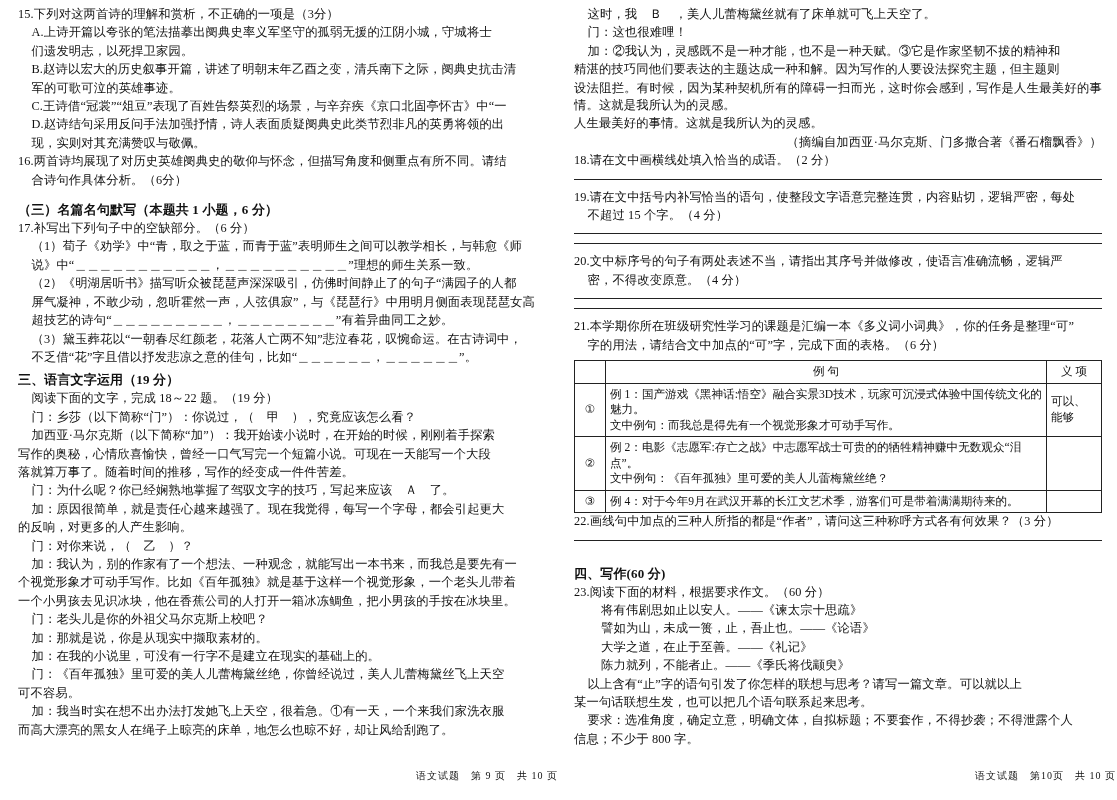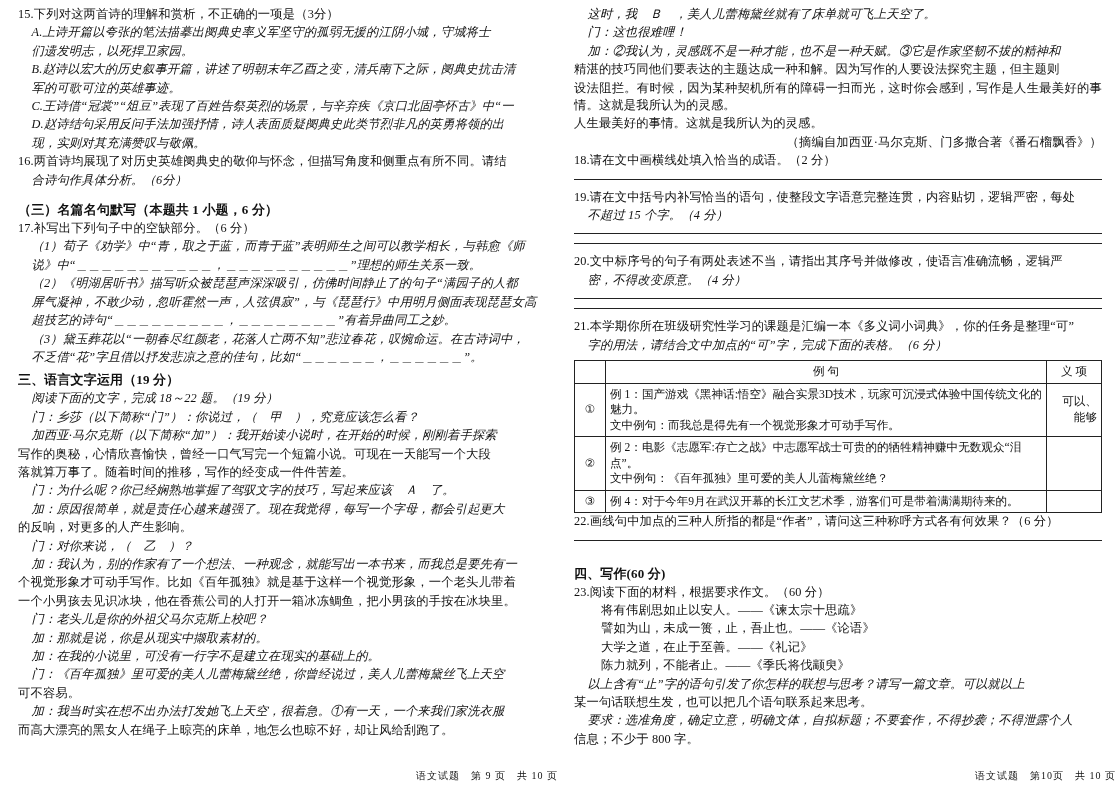--- a/index.html
+++ b/index.html
@@ -27,21 +27,21 @@
   .divider{
     position:absolute;left:558px;top:0;bottom:0;width:1px;background:transparent;
   }
   p{margin:0 0 1px 0;}
   .l{
     font-size:12.3px;
     line-height:17.4px;
     letter-spacing:0.15px;
     text-align:justify;
   }
-  .ind2{text-indent:1.1em;font-style:italic;}
+  .ind2{text-indent:1.1em;}
   .ind3{text-indent:2.2em;}
   .hd{font-weight:bold;font-size:13px;line-height:18px;margin-top:5px;}
   .gap{height:6px;}
   .gap2{height:10px;}
   .blank-line{
     border-bottom:1px solid #222;
     height:0;
     margin:9px 0 9px 0;
   }
   .blank-line.full{width:100%;}
@@ -61,21 +61,21 @@
     line-height:15.5px;
     font-family:Liberation Serif, serif;
   }
   table.exam td,table.exam th{
     border:1px solid #222;
     padding:3px 4px;
     vertical-align:middle;
   }
   table.exam th{font-weight:normal;text-align:center;}
   .c-num{width:22px;text-align:center;}
-  .c-right{width:46px;text-align:right;}
+  .c-right{width:46px;text-align:left;}
   .cellline{display:block;}
 </style>
 </head>
 <body>
 
 <div class="page">
 
   <div class="col left">
     <div id="left-body">
         <p class="l">15.下列对这两首诗的理解和赏析，不正确的一项是（3分）</p>
@@ -172,21 +172,21 @@
             </tr>
             <tr>
               <td class="c-num">③</td>
               <td>
                 <span class="cellline">例 4：对于今年9月在武汉开幕的长江文艺术季，游客们可是带着满满期待来的。</span>
               </td>
               <td class="c-right"></td>
             </tr>
           </tbody>
         </table>
-        <p class="l">22.画线句中加点的三种人所指的都是“作者”，请问这三种称呼方式各有何效果？（6 分）</p>
+        <p class="l">22.画线句中加点的三种人所指的都是“作者”，请问这三种称呼方式各有何效果？（3 分）</p>
         <div class="blank-line full"></div>
         <div class="gap2"></div>
         <p class="l hd">四、写作(60 分)</p>
         <p class="l">23.阅读下面的材料，根据要求作文。（60 分）</p>
         <p class="l ind3">将有伟剧思如止以安人。——《谏太宗十思疏》</p>
         <p class="l ind3">譬如为山，未成一篑，止，吾止也。——《论语》</p>
         <p class="l ind3">大学之道，在止于至善。——《礼记》</p>
         <p class="l ind3">陈力就列，不能者止。——《季氏将伐颛臾》</p>
         <p class="l ind2">以上含有“止”字的语句引发了你怎样的联想与思考？请写一篇文章。可以就以上</p>
         <p class="l">某一句话联想生发，也可以把几个语句联系起来思考。</p>

